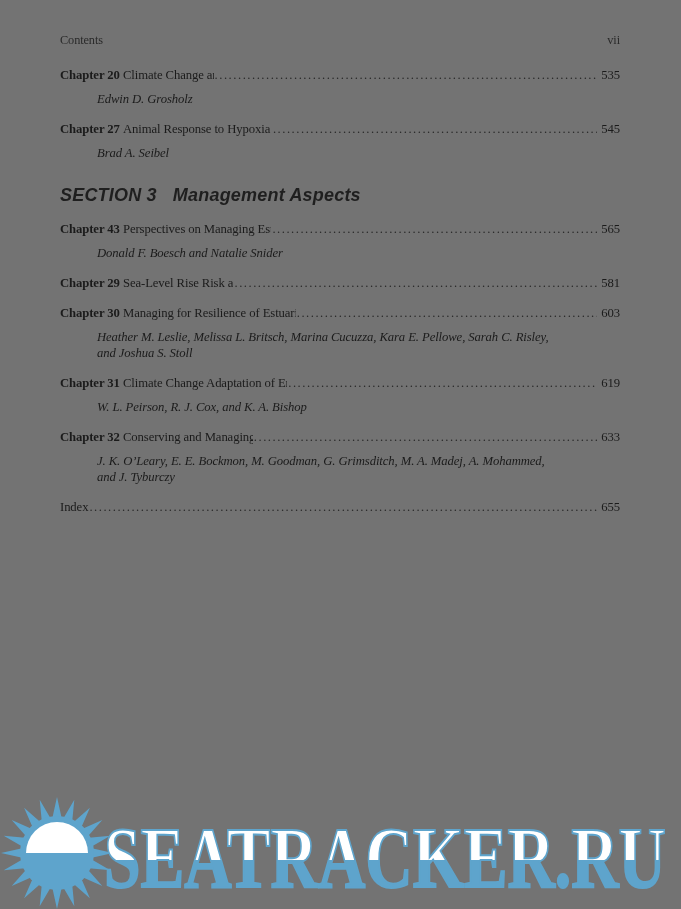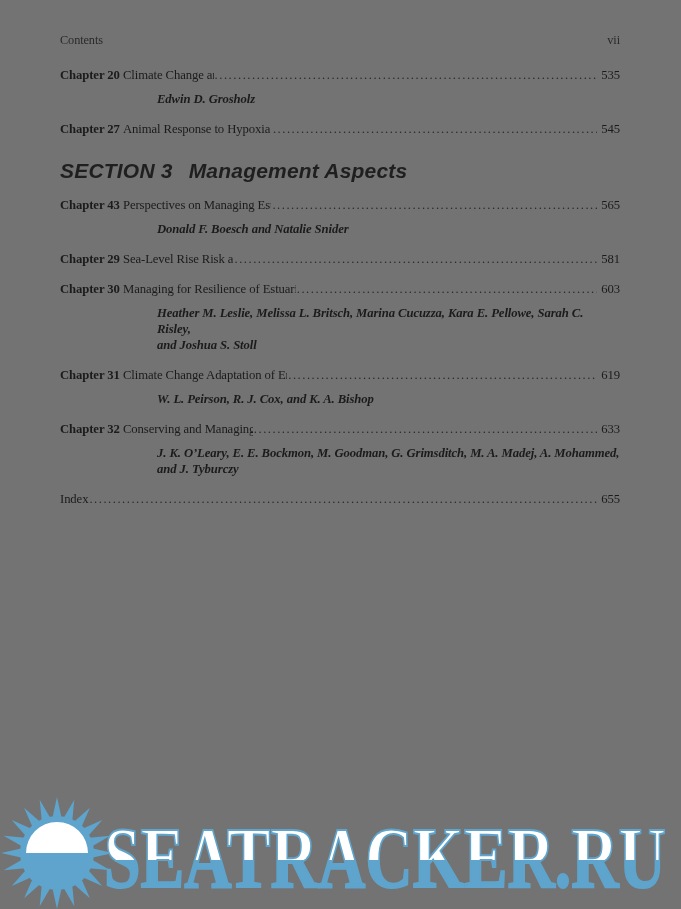--- a/index.html
+++ b/index.html
@@ -26,28 +26,28 @@
   .row { display:flex; align-items:baseline; }
   .ch-label { flex:0 0 63px; font-weight:bold; white-space:nowrap; }
   .ch-title { flex:0 1 auto; min-width:0; overflow:hidden; white-space:nowrap; }
   .leader { flex:1 1 auto; min-width:6px; overflow:hidden; white-space:nowrap; margin:0 1px; }
   .leader::after {
     content:"..........................................................................................................................................................................";
     letter-spacing:1.5px; color:#2a2a2a;
   }
   .pg { flex:0 0 auto; min-width:22px; text-align:right; white-space:nowrap; }
   .authors {
-    margin-left:97px; margin-top:8px;
-    font-style:italic; white-space:pre-line;font-weight:bold;
+    margin-left:37px; margin-top:8px;
+    font-style:italic; white-space:pre-line;
   }
   .section-heading {
     margin:24px 0 16px 0;
     font-family:"Liberation Sans", sans-serif;
     font-weight:bold; font-style:italic;
-    font-size:21px; line-height:20px; color:#1f1f1f;
+    font-size:18px; line-height:20px; color:#1f1f1f;
     letter-spacing:0.2px;
   }
   .section-label { margin-right:16px; }
   .index-row .ch-label-index { flex:0 0 auto; font-weight:normal; white-space:nowrap; }
   .watermark { position:absolute; left:0; bottom:0; width:681px; height:118px; }
 </style>
 </head>
 <body>
 
 <div class="page">
@@ -68,20 +68,21 @@
     </div>
     <div class="authors">Edwin D. Grosholz</div>
   </div>
         <div class="entry">
     <div class="row">
       <span class="ch-label">Chapter 27</span>
       <span class="ch-title">Animal Response to Hypoxia in Estuaries and Effects of Climate Change</span>
       <span class="leader"></span>
       <span class="pg">545</span>
     </div>
+    <div class="authors">Brad A. Seibel</div>
   </div>
         <div class="section-heading">
     <span class="section-label">SECTION 3</span><span>Management Aspects</span>
   </div>
         <div class="entry">
     <div class="row">
       <span class="ch-label">Chapter 43</span>
       <span class="ch-title">Perspectives on Managing Estuaries while Addressing the Climate Crisis</span>
       <span class="leader"></span>
       <span class="pg">565</span>

